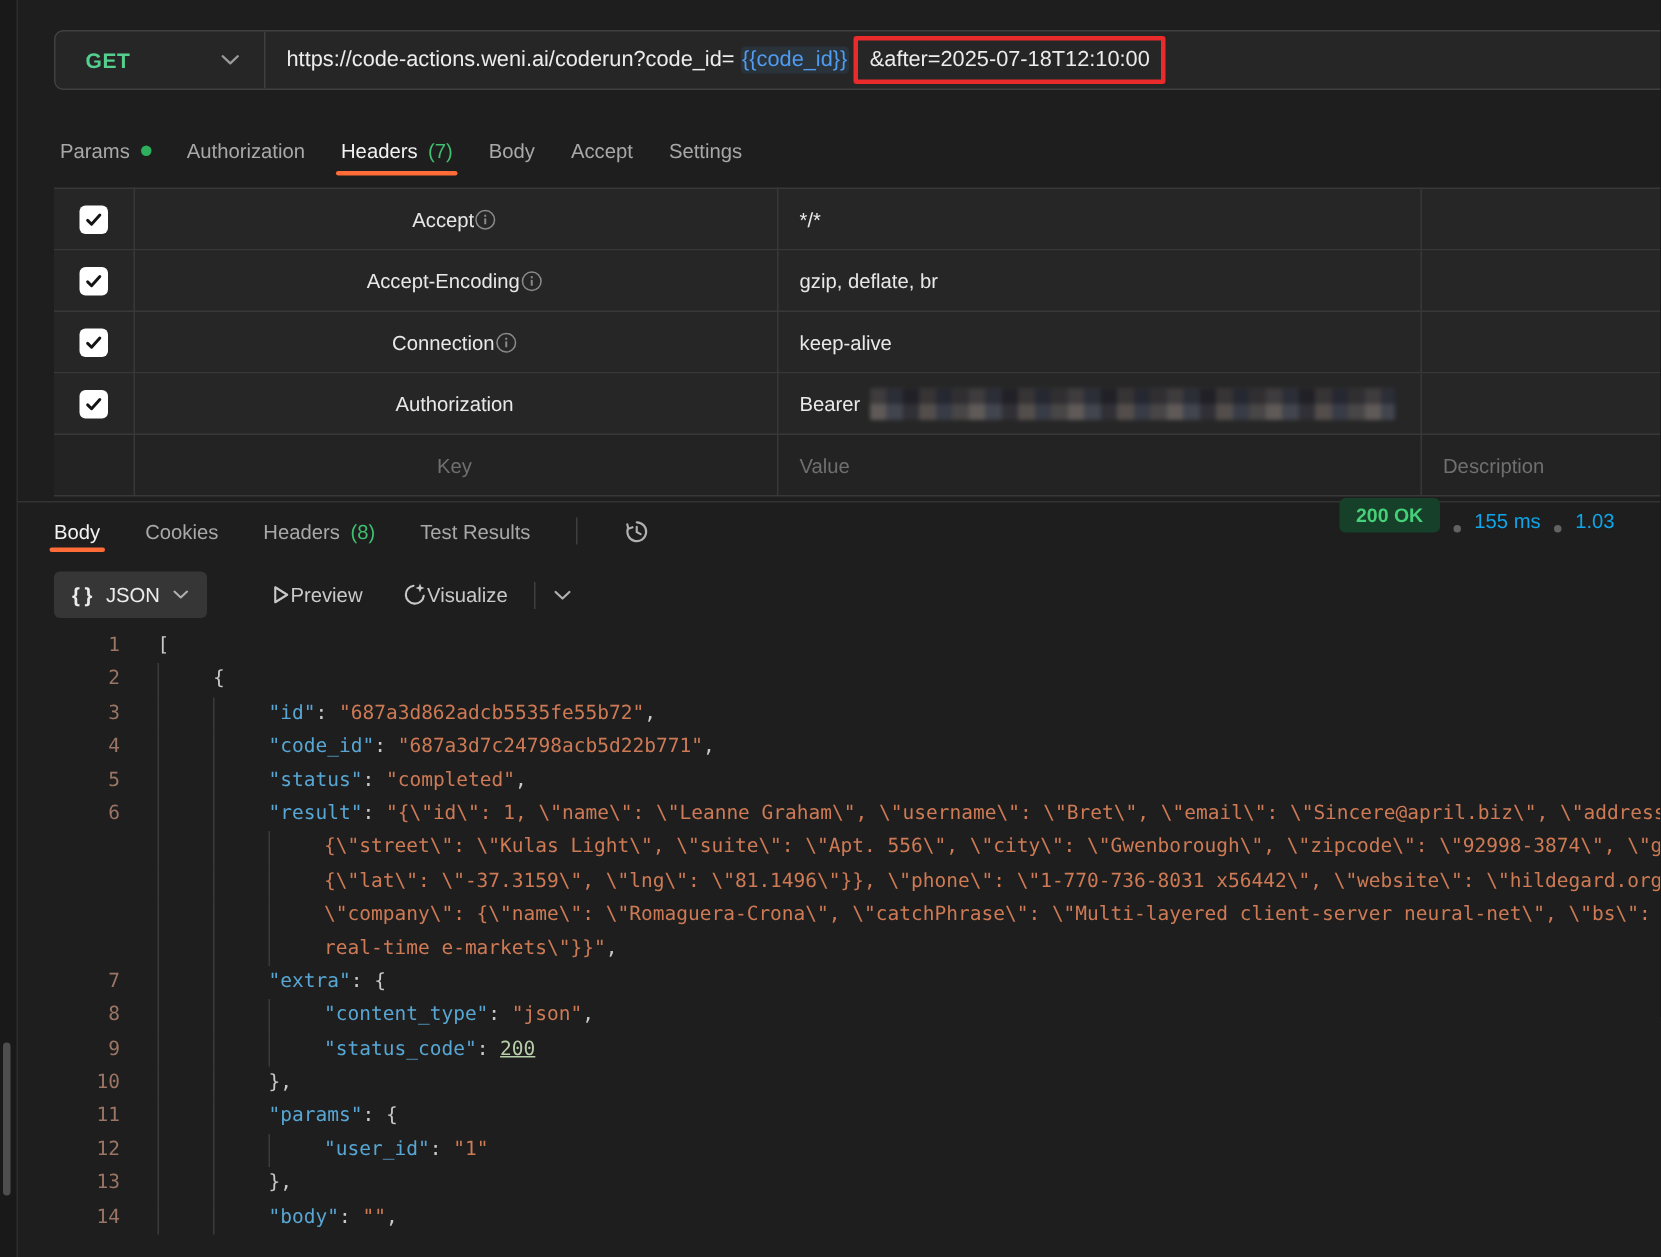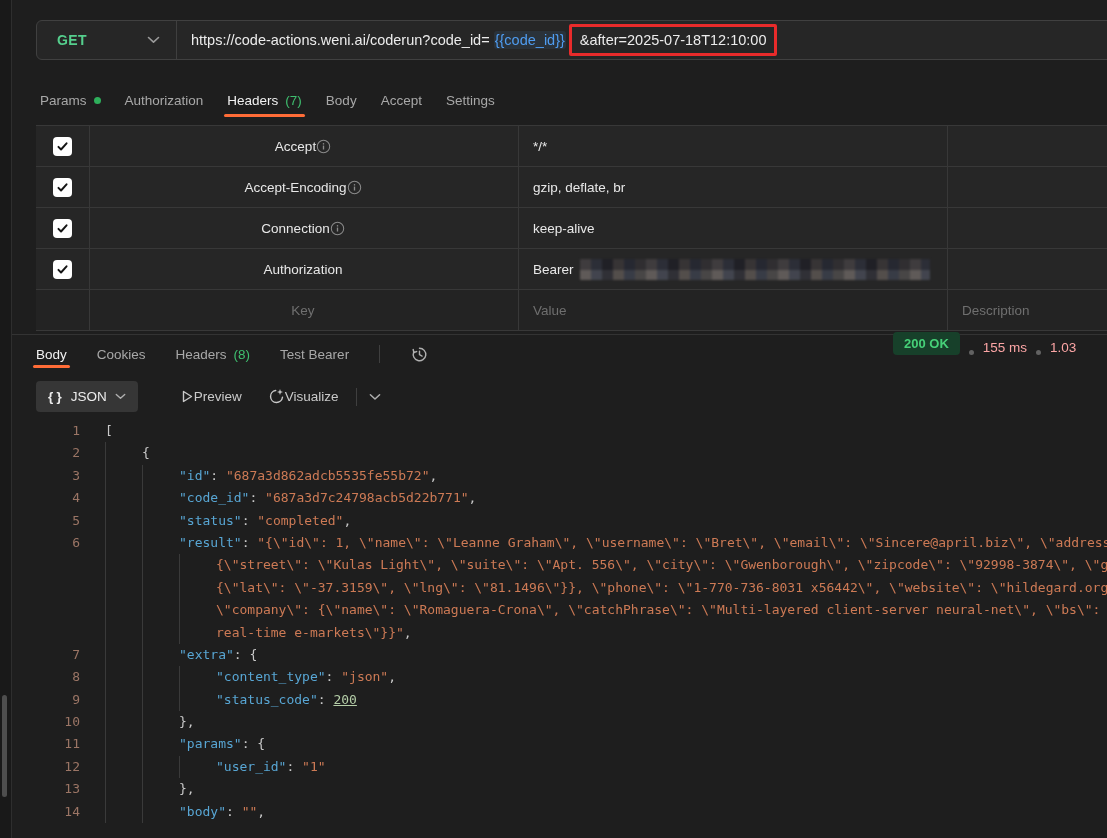--- a/index.html
+++ b/index.html
@@ -44,21 +44,21 @@
 
   
   .resp-divider { position: absolute; top: 334px; left: 12px; right: 0; height: 1px; background: #333; }
   .resp-tabs { position: absolute; left: 36px; top: 341px; height: 26px; display: flex; align-items: center; gap: 30px; font-size: 13.5px; color: #a8a8a8; }
   .resp-tabs .tab.active::after { bottom: -6px; }
   .vsep { width: 1px; height: 18px; background: #3f3f3f; }
   .icon-btn { display: flex; align-items: center; cursor: pointer; }
   .resp-meta { position: absolute; left: 893px; top: 332px; display: flex; align-items: flex-end; gap: 9px; white-space: nowrap; }
   .status-badge { background: #17402a; color: #46d078; font-size: 13px; font-weight: 600; padding: 4px 11px; border-radius: 4px; }
   .meta-dot { width: 5px; height: 5px; border-radius: 50%; background: #626262; }
-  .meta-text { color: #fca5a5; font-size: 13.5px; }
+  .meta-text { color: #0ea5e9; font-size: 13.5px; }
 
   
   .resp-toolbar { position: absolute; left: 36px; top: 381px; height: 31px; display: flex; align-items: center; }
   .json-pill { background: #363636; border-radius: 4px; height: 31px; display: flex; align-items: center; padding: 0 12px; gap: 8px; font-size: 13.5px; color: #ececec; cursor: pointer; }
   .braces { font-weight: 600; letter-spacing: 1px; }
   .toolbar-item { display: flex; align-items: center; gap: 0; color: #c9c9c9; font-size: 13.5px; cursor: pointer; }
 
   
   .code { position: absolute; left: 12px; top: 420px; right: 0; bottom: 0; overflow: hidden; font-family: "DejaVu Sans Mono", monospace; font-size: 13px; }
   .code-line { display: flex; height: 22.4px; line-height: 22.4px; white-space: pre; }
@@ -216,21 +216,21 @@
         <span>Body</span>
       </div>
       <div class="tab">
         <span>Cookies</span>
       </div>
       <div class="tab">
         <span>Headers</span>
         <span class="badge">(8)</span>
       </div>
       <div class="tab">
-        <span>Test Bearer</span>
+        <span>Test Results</span>
       </div>
       <div class="vsep"></div>
       <div class="icon-btn">
         <svg width="19" height="19" viewBox="0 0 20 20">
           <path d="M10 3.4 a6.6 6.6 0 1 1 -6.1 4.1" fill="none" stroke="#b0b0b0" stroke-width="1.5" stroke-linecap="round"></path>
           <path d="M3.2 4.2 L4.1 7.9 L7.6 6.7" fill="none" stroke="#b0b0b0" stroke-width="1.5" stroke-linejoin="round"></path>
           <path d="M10 6.6 V10.2 L12.7 11.7" fill="none" stroke="#b0b0b0" stroke-width="1.5" stroke-linecap="round"></path>
         </svg>
       </div>
     </div>

